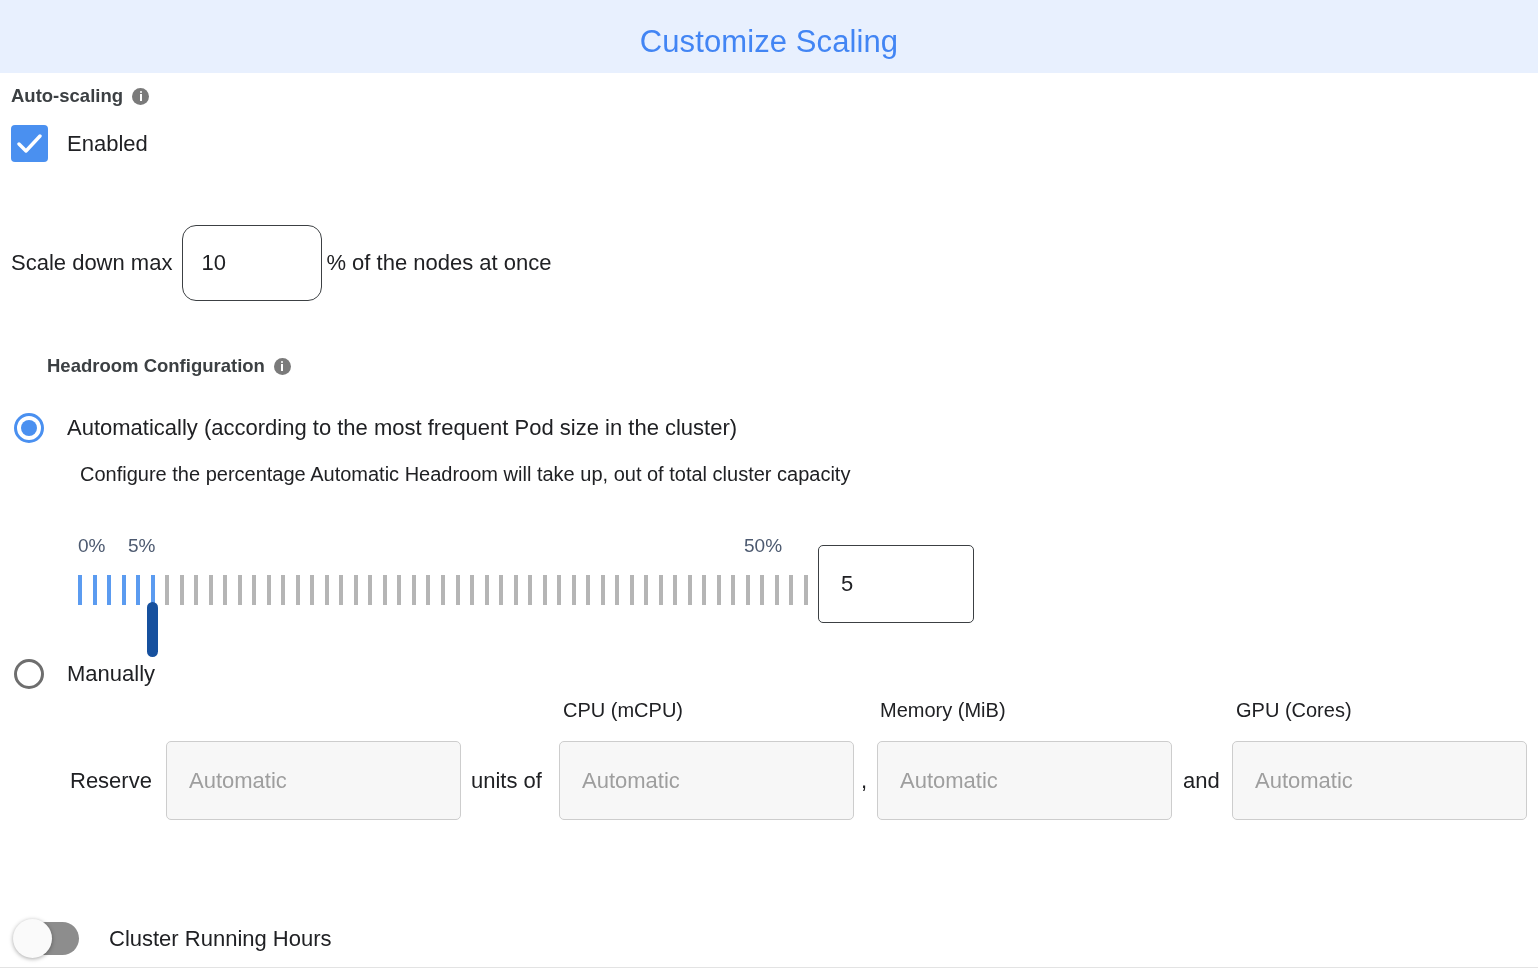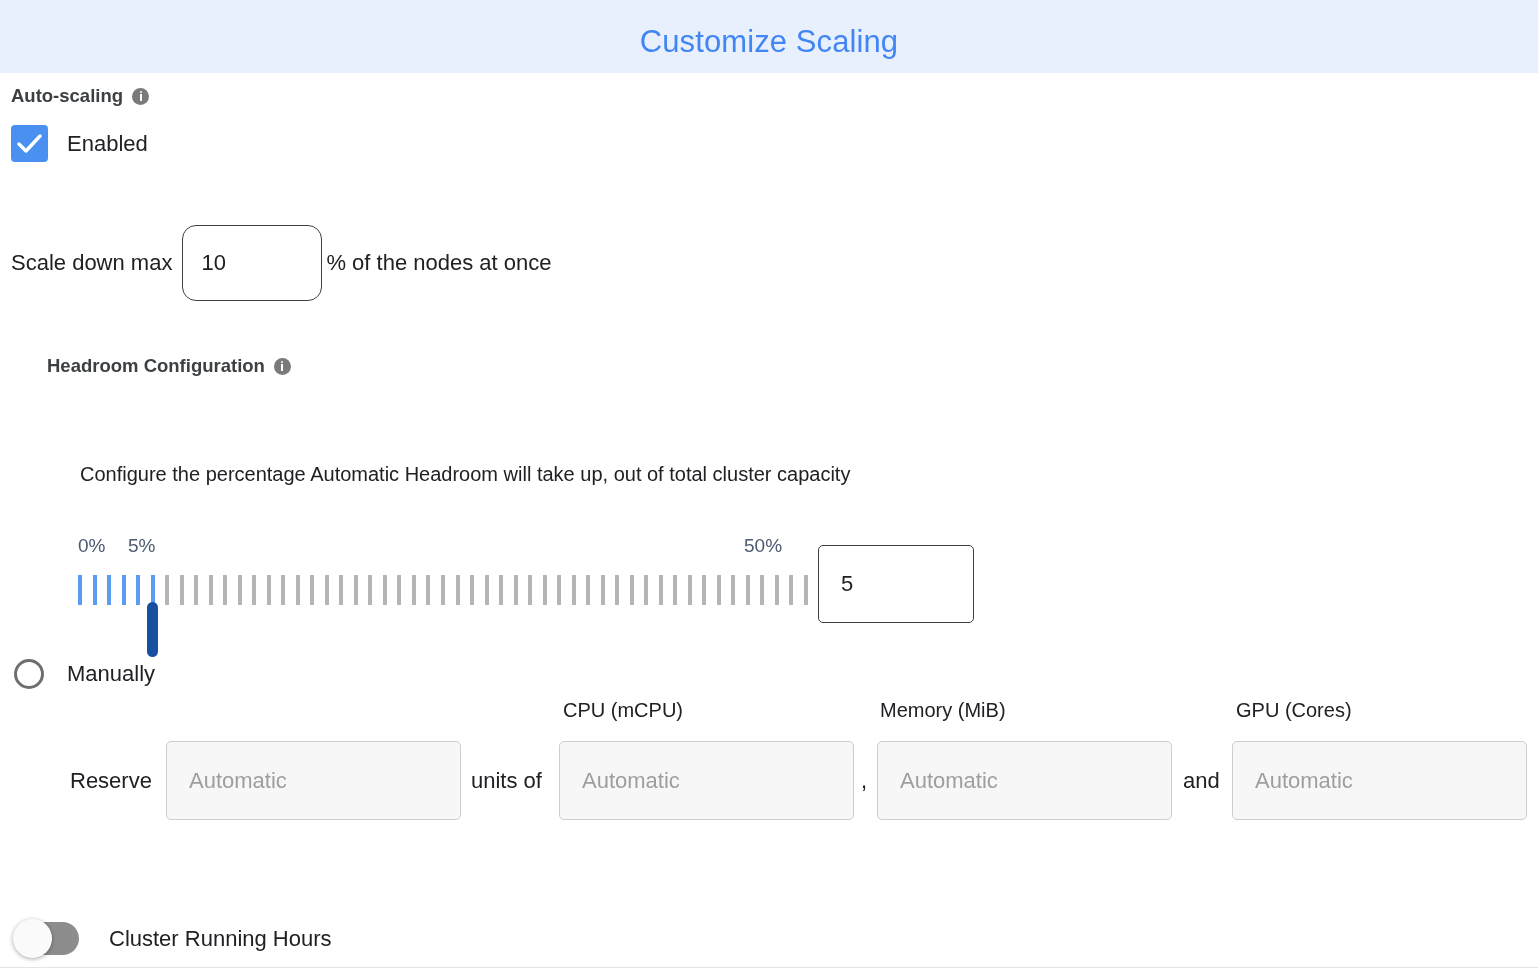--- a/index.html
+++ b/index.html
@@ -310,20 +310,24 @@
     <span class="scaledown-label">Scale down max</span>
     <input class="num-input" type="text" value="10" style="">
     <span class="scaledown-suffix">% of the nodes at once</span>
   </div>
 
   <div class="section-label" style="left:11px; top:355px;margin-left:36px;">
     <span>Headroom Configuration</span>
     <span class="info-icon"></span>
   </div>
 
+  <div class="radio-row" style="left:14px; top:413px;">
+    <span class="radio-outer checked"></span>
+    <span class="radio-label">Automatically (according to the most frequent Pod size in the cluster)</span>
+  </div>
   <div class="radio-sublabel">Configure the percentage Automatic Headroom will take up, out of total cluster capacity</div>
 
   <div class="slider-wrap">
     <div class="slider-scale-label" style="left:0px; top:0px;">0%</div>
     <div class="slider-scale-label" style="left:50px; top:0px;">5%</div>
     <div class="slider-scale-label" style="left:666px; top:0px;">50%</div>
     <div class="tick-track" id="tick-track">
         <div class="tick filled" style="left: 0px;"></div>
         <div class="tick filled" style="left: 14.52px;"></div>
         <div class="tick filled" style="left: 29.04px;"></div>

